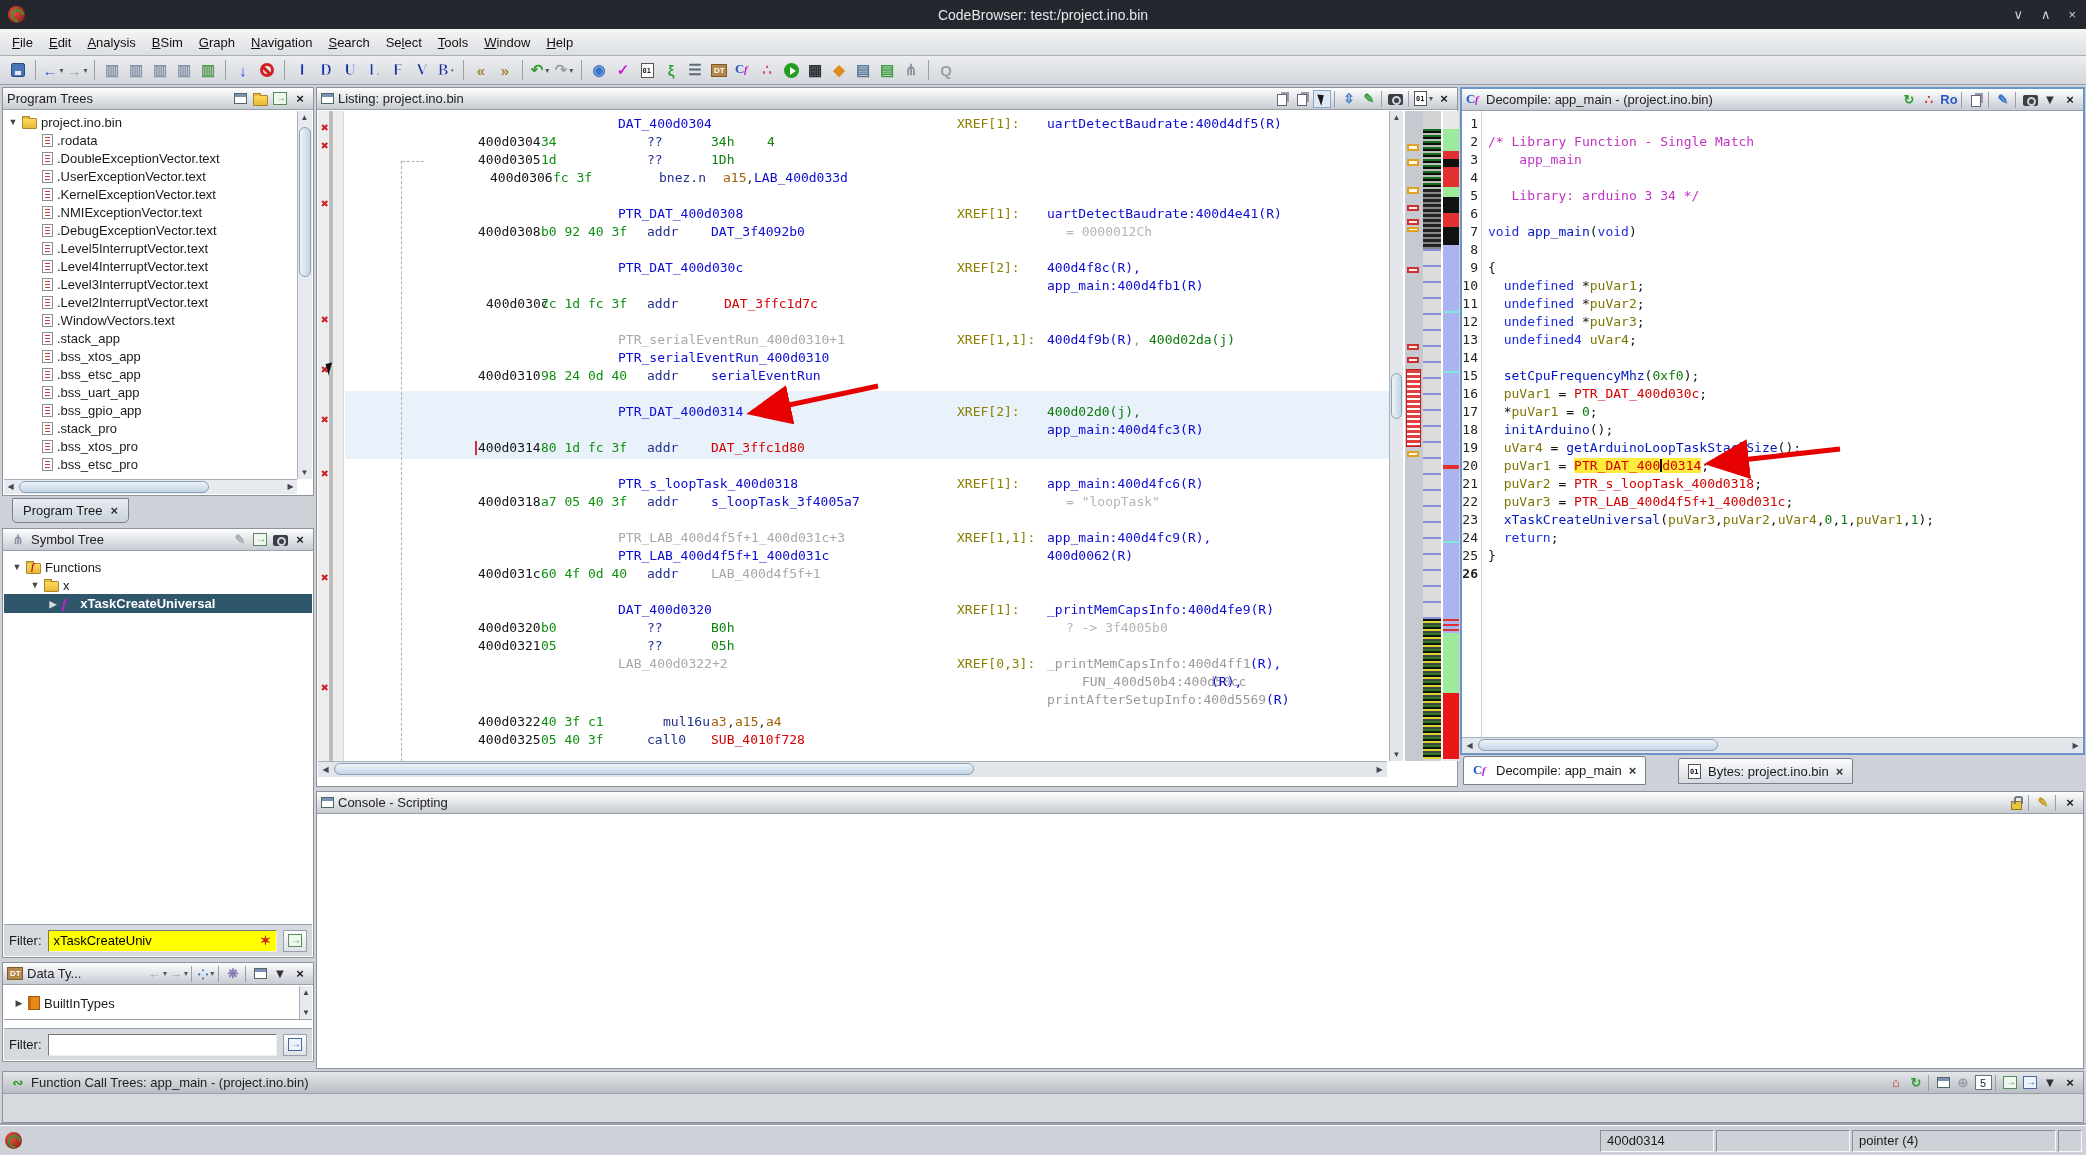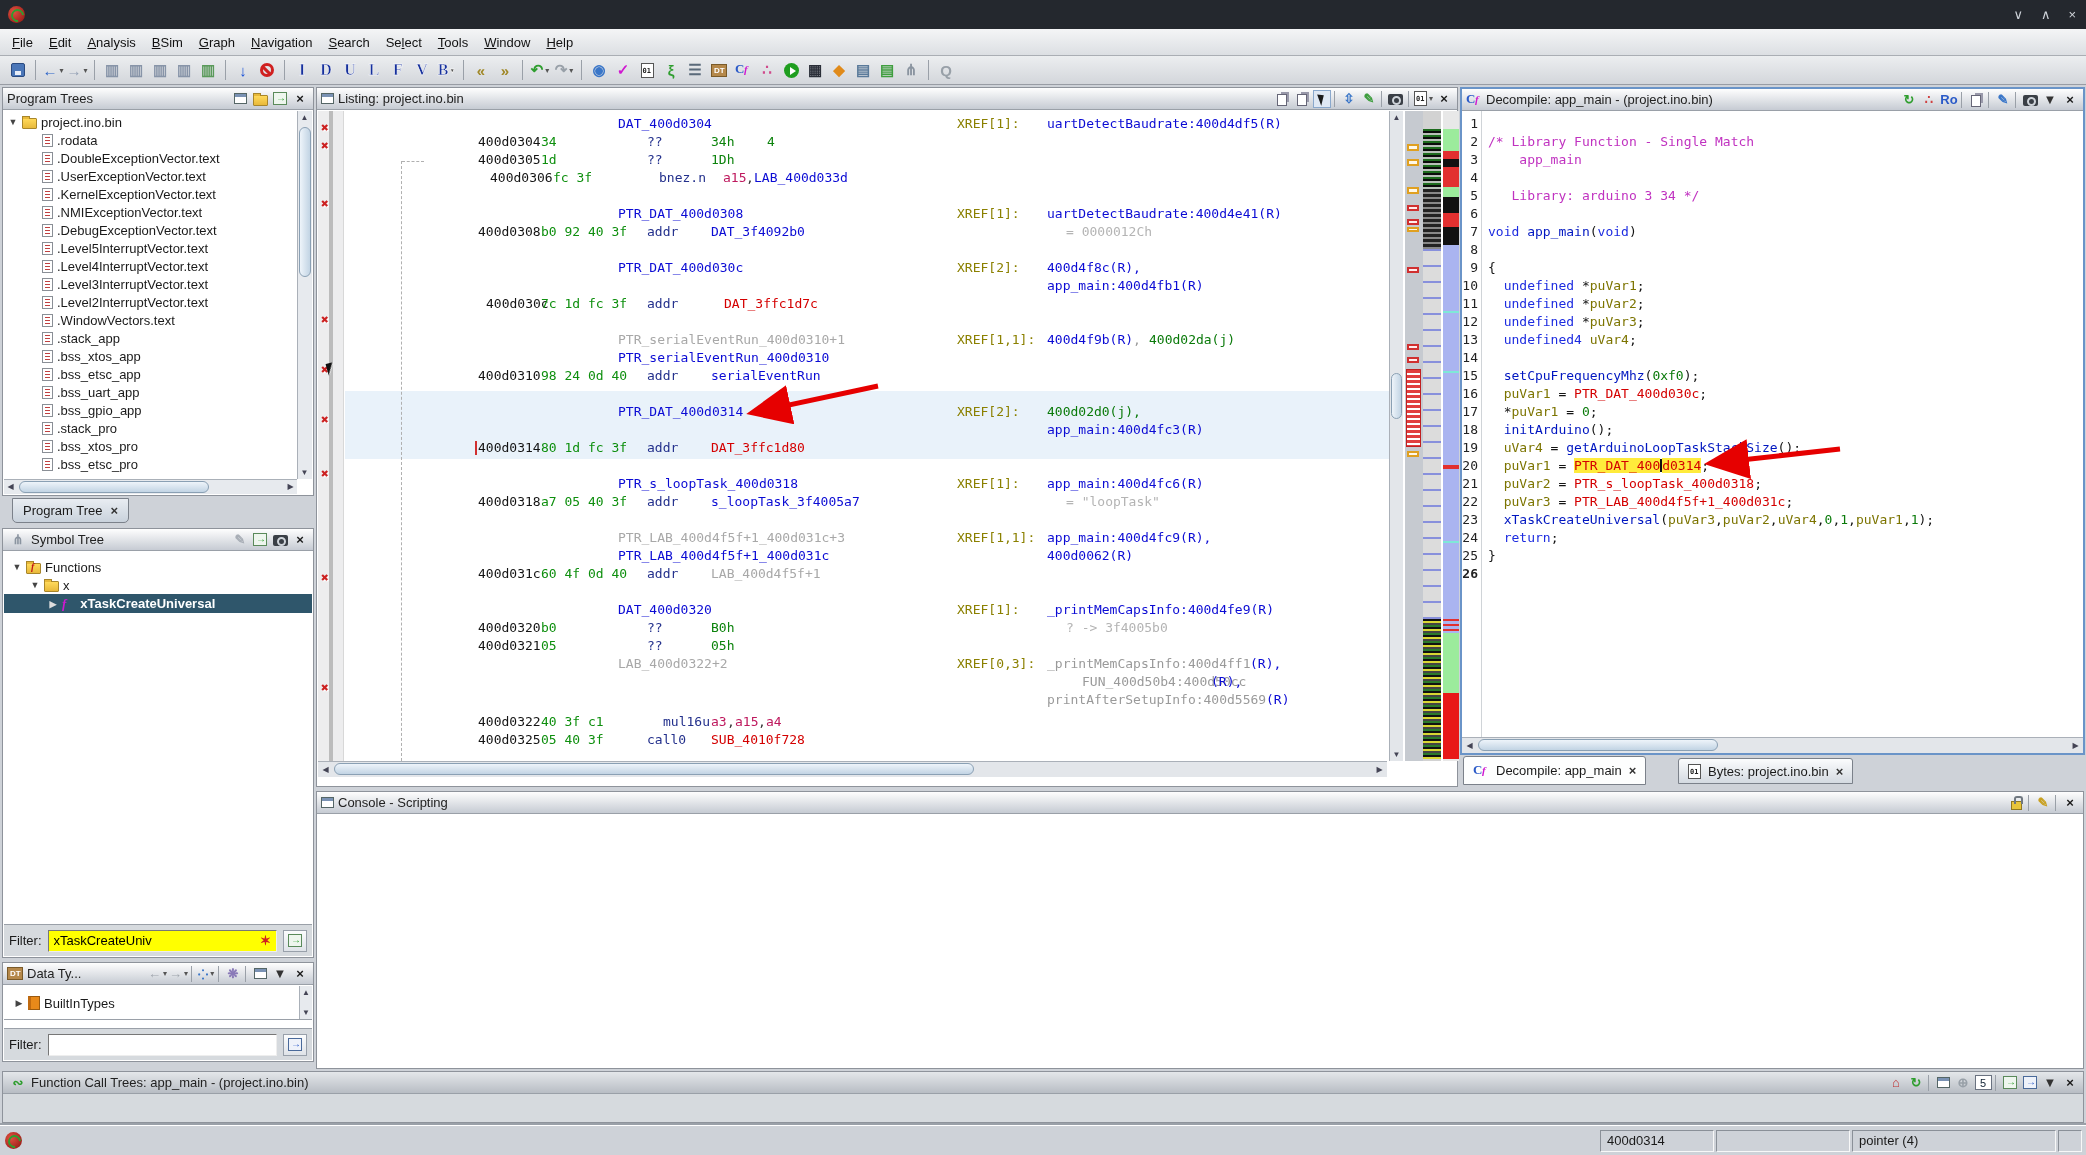--- a/index.html
+++ b/index.html
@@ -87,21 +87,21 @@
 .l-gutter:before{content:"";position:absolute;left:11px;top:0;bottom:0;width:4px;background:#bcbcbc}
 .gmark{position:absolute;left:3px;color:#cc2222;font-size:14px;font-weight:bold;text-shadow:1px 1px 0 #fff}
 .dash-line{position:absolute;left:83px;top:50px;height:600px;border-left:1px dashed #b0b0b0}
 .dash-line:before{content:"";position:absolute;left:0;top:0;width:22px;border-top:1px dashed #b0b0b0}
 .dash-line:after{content:"";position:absolute;left:-4px;bottom:-6px;border-top:6px solid #b0b0b0;border-left:4px solid transparent;border-right:4px solid transparent}
 .hl-band{position:absolute;left:27px;top:280px;width:1044px;height:68px;background:#e9f2fa}
 .l-line{position:absolute;left:0;height:18px;width:1070px;line-height:18px}
 .l-line span{position:absolute;top:0;white-space:pre}
 .c-ad{color:#141414}.c-by{color:#0e8f0e}.c-mn{color:#23308c}.c-lb{color:#0b0bd4}
 .c-lg{color:#a8a8a8}.c-xr{color:#8b8000}.c-xt{color:#0b0bd4}.c-xj{color:#0a7a0a}
-.c-gy{color:#b4b4b4}.c-gy2{color:#9a9a9a}.c-og{color:#0c830c}.c-oo{color:#be185d}
+.c-gy{color:#b4b4b4}.c-gy2{color:#9a9a9a}.c-og{color:#0c830c}.c-oo{color:#a16207}
 .c-ob{color:#0b0bd4}.c-orr{color:#d40000}.c-ogr{color:#a8a8a8}.c-pp{color:#333}
 .l-caret{position:absolute;width:2px;height:14px;background:#d03030}
 .mouse-ptr{position:absolute;width:0;height:0;border-top:12px solid #111;border-right:7px solid transparent;transform:rotate(-15deg);filter:drop-shadow(1px 0 0 #fff)}
 
 .mm-scroll{position:absolute;top:23px;width:14px;height:650px;background:#e3e6ea;border-left:1px solid #aab0b8}
 .mm-col{position:absolute;top:23px;height:650px}
 .mk{position:absolute}
 .mm-band{position:absolute;left:0;right:0}
 
 .dpanel{border:2px solid #6a94c8}
@@ -125,20 +125,21 @@
 .st-field{position:absolute;height:22px;border:1px solid;border-color:#8a9098 #f8f8f8 #f8f8f8 #8a9098;display:flex;align-items:center;padding:0 6px;font-size:13px;background:#ced2d8}
 #arrows{position:absolute;left:0;top:0;z-index:60;pointer-events:none}
 </style>
 </head>
 <body>
 
 <div id="app">
 
   <div class="titlebar">
     <span class="i-dragon"></span>
+    <span class="tb-title">CodeBrowser: test:/project.ino.bin</span>
     <span class="tb-controls">
       <span>∨</span>
       <span>∧</span>
       <span>×</span>
     </span>
   </div>
 
   <div class="menubar" id="menubar">
       <span class="menu-item"><u>F</u>ile</span>
       <span class="menu-item"><u>E</u>dit</span>

